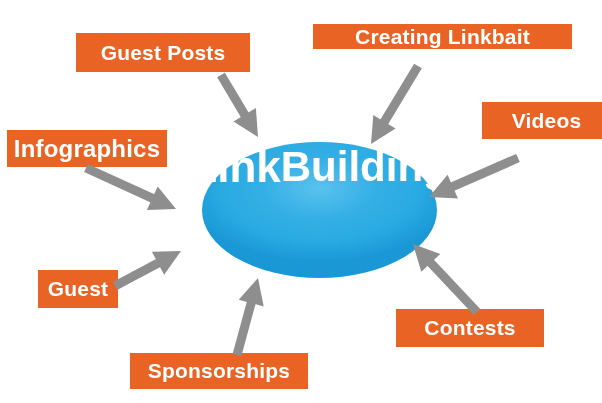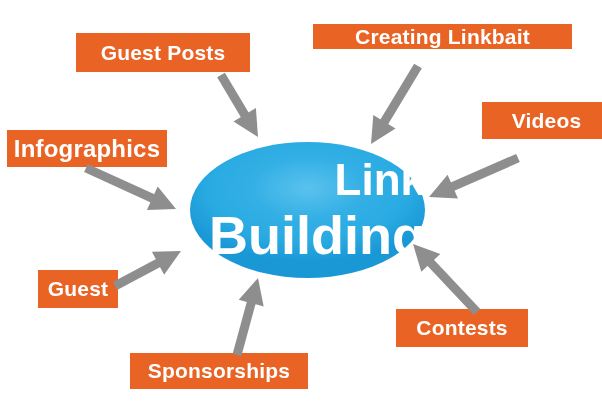--- a/index.html
+++ b/index.html
@@ -25,45 +25,45 @@
     font-weight: 700;
     font-size: 21px;
     letter-spacing: 0.2px;
     white-space: nowrap;
   }
   .node-guest-posts       { left: 76px;  top: 33px;  width: 174px; height: 39px; text-align: right; }
   .node-creating-linkbait { left: 313px; top: 24px;  width: 259px; height: 25px; }
   .node-infographics      { left: 7px;   top: 130px; width: 160px; height: 37px; font-size: 24px; }
   .node-videos            { left: 482px; top: 102px; width: 129px; height: 37px; }
   .node-blog              { left: 38px;  top: 270px; width: 80px;  height: 38px; }
-  .node-contests          { left: 396px; top: 309px; width: 132px; height: 38px; }
+  .node-contests          { left: 396px; top: 309px; width: 148px; height: 38px; }
   .node-sponsorships      { left: 130px; top: 353px; width: 178px; height: 36px; }
   .center-ellipse {
     position: absolute;
-    left: 190px;
+    left: 202px;
     top: 142px;
     width: 235px;
     height: 136px;
     border-radius: 50%;
     background: radial-gradient(ellipse 58% 54% at 50% 34%,
                 #5ac2ee 0%,
                 #33afe5 42%,
                 var(--center-fill, #29abe2) 72%,
                 var(--center-rim, #1a98d6) 100%);
     display: flex;
-    flex-direction: column;
-    align-items: flex-end;
+    flex-direction: row;
+    align-items: flex-start;
     justify-content: center;
     color: #ffffff;
     font-weight: 700;
     text-align: center;
     line-height: 1.12;
   }
   .center-line1 { font-size: 44px; }
-  .center-line2 { font-size: 54px; margin-top: 1px; }
+  .center-line2 { font-size: 42px; margin-top: 1px; }
   .arrows-layer {
     position: absolute;
     left: 0;
     top: 0;
     width: 602px;
     height: 403px;
     pointer-events: none;
   }
   .arrow { color: var(--arrow, #8e8e8e); }
   .arrow line    { stroke: currentColor; stroke-width: 9; }

